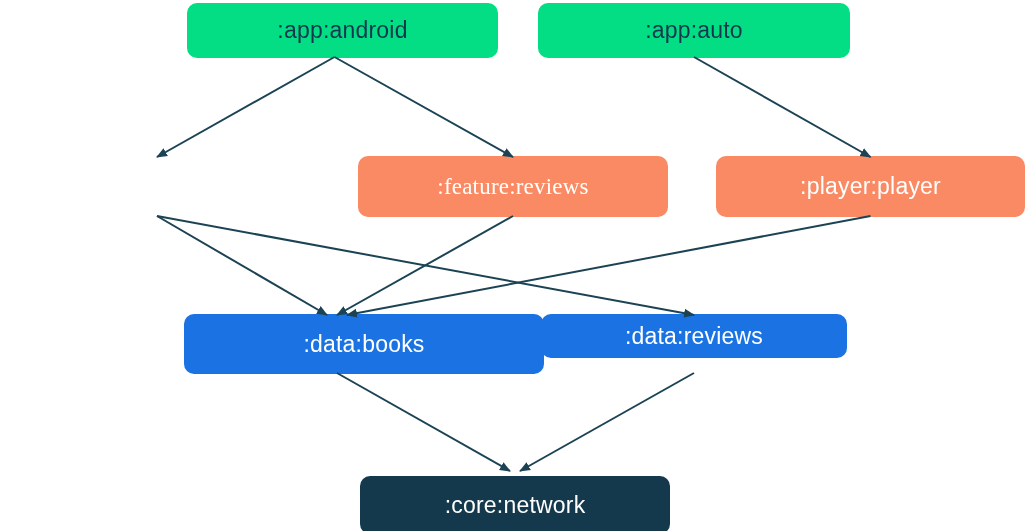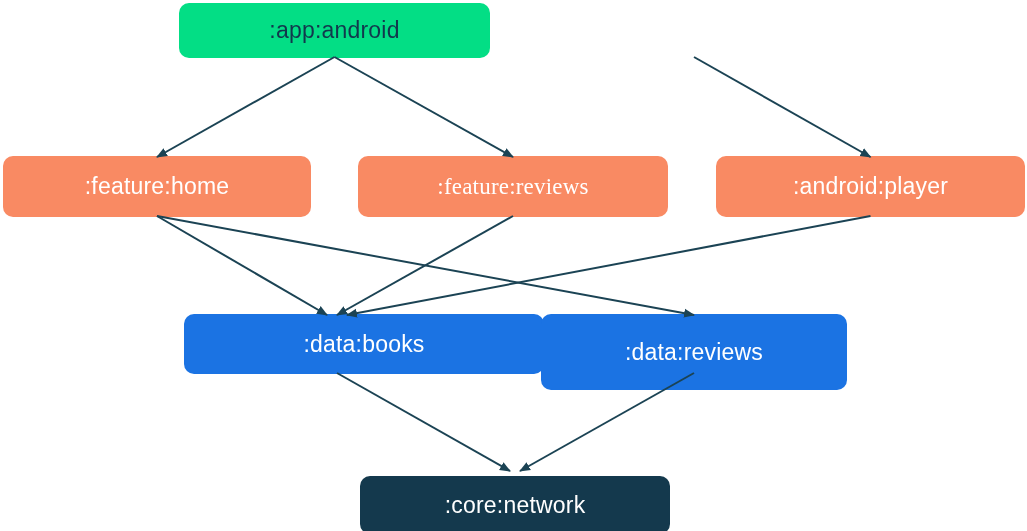--- a/index.html
+++ b/index.html
@@ -34,21 +34,21 @@
     z-index: 2;
     pointer-events: none;
   }
   
   #n-app-android     { left: 179px; top: 3px;   width: 311px; height: 55px; }
   #n-app-auto        { left: 538px; top: 3px;   width: 312px; height: 55px; }
   #n-feature-home    { left: 3px;   top: 156px; width: 308px; height: 61px; }
   #n-feature-reviews { left: 358px; top: 156px; width: 310px; height: 61px; font-family: Liberation Serif, serif; }
   #n-feature-player  { left: 716px; top: 156px; width: 309px; height: 61px; }
   #n-data-books      { left: 184px; top: 314px; width: 360px; height: 60px; }
-  #n-data-reviews    { left: 541px; top: 314px; width: 306px; height: 76px; }
+  #n-data-reviews    { left: 541px; top: 314px; width: 306px; height: 44px; }
   #n-core-network    { left: 360px; top: 470px; width: 310px; height: 58px; }
 </style>
 </head>
 <body>
 
 <div id="canvas" style="background: rgb(255, 255, 255);">
 
   <svg id="edges" width="1027" height="531">
     <defs>
       <marker id="arrowhead" markerWidth="12" markerHeight="10" refX="10" refY="5" orient="auto" markerUnits="userSpaceOnUse">
@@ -61,28 +61,28 @@
         <line x1="694" y1="57" x2="870.5" y2="157" stroke="#1B4354" stroke-width="2" marker-end="url(#arrowhead)"></line>
         <line x1="157" y1="216" x2="327" y2="315" stroke="#1B4354" stroke-width="2" marker-end="url(#arrowhead)"></line>
         <line x1="513" y1="216" x2="337" y2="315" stroke="#1B4354" stroke-width="2" marker-end="url(#arrowhead)"></line>
         <line x1="870.5" y1="216" x2="347" y2="315" stroke="#1B4354" stroke-width="2" marker-end="url(#arrowhead)"></line>
         <line x1="157" y1="216" x2="694" y2="315" stroke="#1B4354" stroke-width="2" marker-end="url(#arrowhead)"></line>
         <line x1="337" y1="373" x2="510" y2="471" stroke="#1B4354" stroke-width="2" marker-end="url(#arrowhead)"></line>
         <line x1="694" y1="373" x2="520" y2="471" stroke="#1B4354" stroke-width="2" marker-end="url(#arrowhead)"></line>
       </g>
   </svg>
 
-  <div class="node" id="n-app-android" style="background: rgb(3, 222, 133); color: rgb(18, 56, 77);">:app:android</div>
+  <div class="node" id="n-app-android" style="background: rgb(3, 222, 133); color: rgb(18, 56, 77); margin-left: 8px;">:app:android</div>
 
+  <div class="node" id="n-app-auto" style="background: rgb(3, 222, 133); color: rgb(18, 56, 77);">:app:auto</div>
 
-  <div class="node" id="n-feature-home" style="background: rgb(249, 138, 99); color: rgb(255, 255, 255);">:feature:home</div>
 
   <div class="node" id="n-feature-reviews" style="background: rgb(249, 138, 99); color: rgb(255, 255, 255);">:feature:reviews</div>
 
-  <div class="node" id="n-feature-player" style="background: rgb(249, 138, 99); color: rgb(255, 255, 255);">:android:player</div>
+  <div class="node" id="n-feature-player" style="background: rgb(249, 138, 99); color: rgb(255, 255, 255);">:player:player</div>
 
   <div class="node" id="n-data-books" style="background: rgb(27, 115, 227); color: rgb(255, 255, 255);">:data:books</div>
 
   <div class="node" id="n-data-reviews" style="background: rgb(27, 115, 227); color: rgb(255, 255, 255);">:data:reviews</div>
 
   <div class="node" id="n-core-network" style="background: rgb(20, 57, 77); color: rgb(255, 255, 255); margin-top: 6px;">:core:network</div>
 
 </div>
 
 </body></html>

